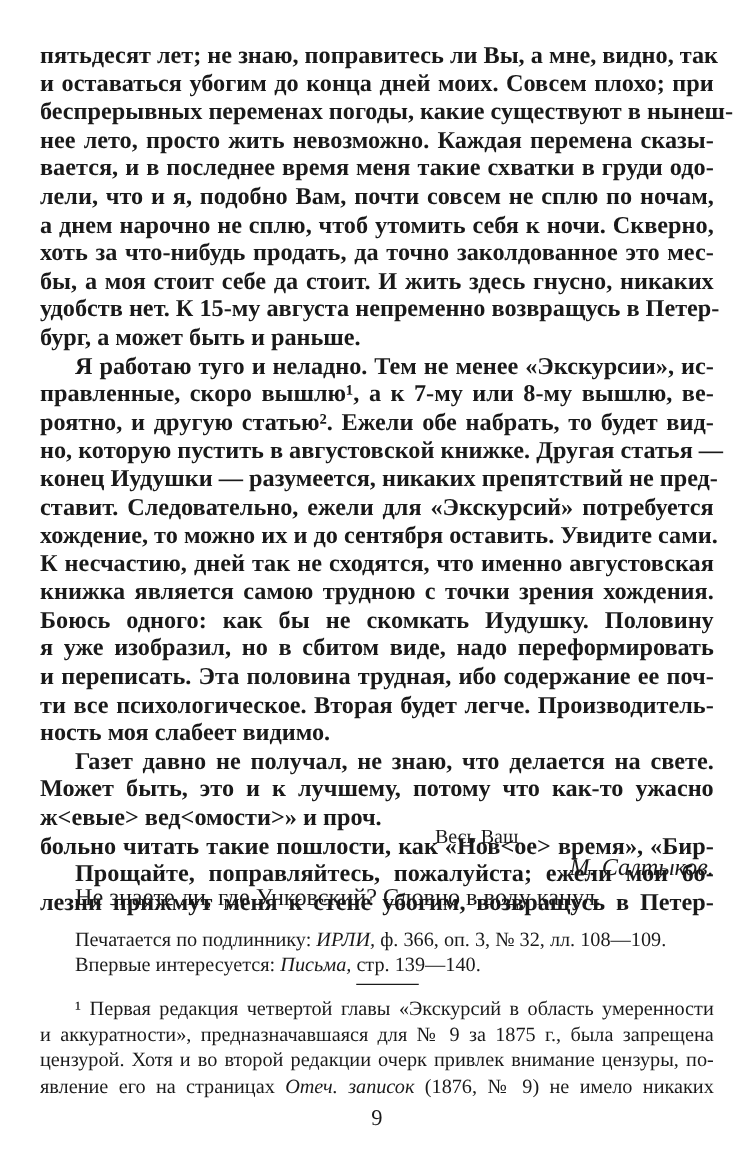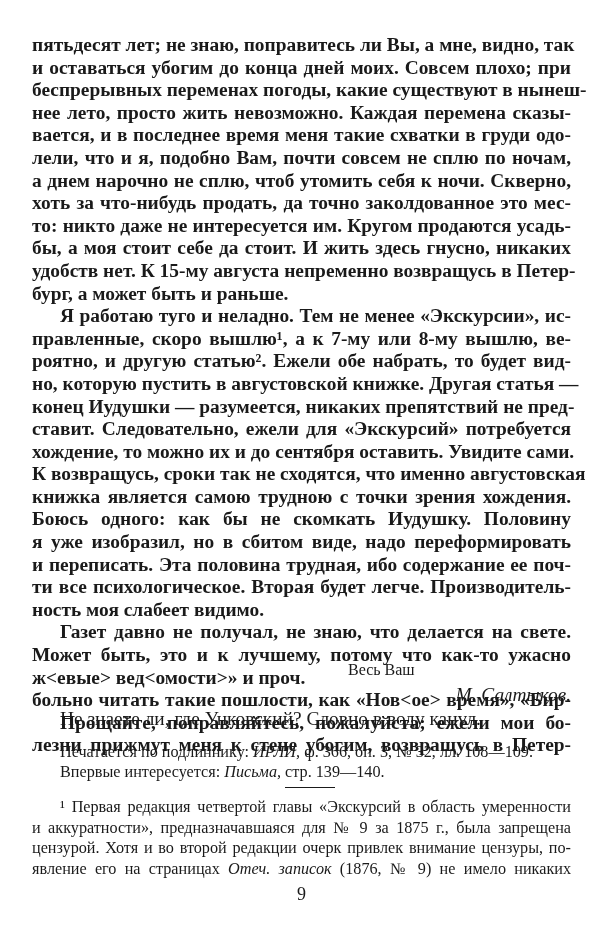--- a/index.html
+++ b/index.html
@@ -29,33 +29,32 @@
   <div class="main">
 
     <span class="line">пятьдесят лет; не знаю, поправитесь ли Вы, а мне, видно, так</span>
     <span class="line">и оставаться убогим до конца дней моих. Совсем плохо; при</span>
     <span class="line">беспрерывных переменах погоды, какие существуют в нынеш-</span>
     <span class="line">нее лето, просто жить невозможно. Каждая перемена сказы-</span>
     <span class="line">вается, и в последнее время меня такие схватки в груди одо-</span>
     <span class="line">лели, что и я, подобно Вам, почти совсем не сплю по ночам,</span>
     <span class="line">а днем нарочно не сплю, чтоб утомить себя к ночи. Скверно,</span>
     <span class="line">хоть за что-нибудь продать, да точно заколдованное это мес-</span>
-    <span class="line">то: никто даже не интересуется им. Кругом продаются усадь-</span>
     <span class="line">бы, а моя стоит себе да стоит. И жить здесь гнусно, никаких</span>
     <span class="line">удобств нет. К 15-му августа непременно возвращусь в Петер-</span>
     <span class="line last">бург, а может быть и раньше.</span>
 
     <span class="line indent">Я работаю туго и неладно. Тем не менее «Экскурсии», ис-</span>
     <span class="line">правленные, скоро вышлю¹, а к 7-му или 8-му вышлю, ве-</span>
     <span class="line">роятно, и другую статью². Ежели обе набрать, то будет вид-</span>
     <span class="line">но, которую пустить в августовской книжке. Другая статья —</span>
     <span class="line">конец Иудушки — разумеется, никаких препятствий не пред-</span>
     <span class="line">ставит. Следовательно, ежели для «Экскурсий» потребуется</span>
     <span class="line">хождение, то можно их и до сентября оставить. Увидите сами.</span>
-    <span class="line">К возвращусь, сроки так не сходятся, что именно августовская</span>
+    <span class="line">К несчастию, дней так не сходятся, что именно августовская</span>
     <span class="line">книжка является самою трудною с точки зрения хождения.</span>
     <span class="line">Боюсь одного: как бы не скомкать Иудушку. Половину</span>
     <span class="line">я уже изобразил, но в сбитом виде, надо переформировать</span>
     <span class="line">и переписать. Эта половина трудная, ибо содержание ее поч-</span>
     <span class="line">ти все психологическое. Вторая будет легче. Производитель-</span>
     <span class="line last">ность моя слабеет видимо.</span>
 
     <span class="line indent">Газет давно не получал, не знаю, что делается на свете.</span>
     <span class="line">Может быть, это и к лучшему, потому что как-то ужасно</span>
     <span class="line last">ж&lt;евые&gt; вед&lt;омости&gt;» и проч.</span>

